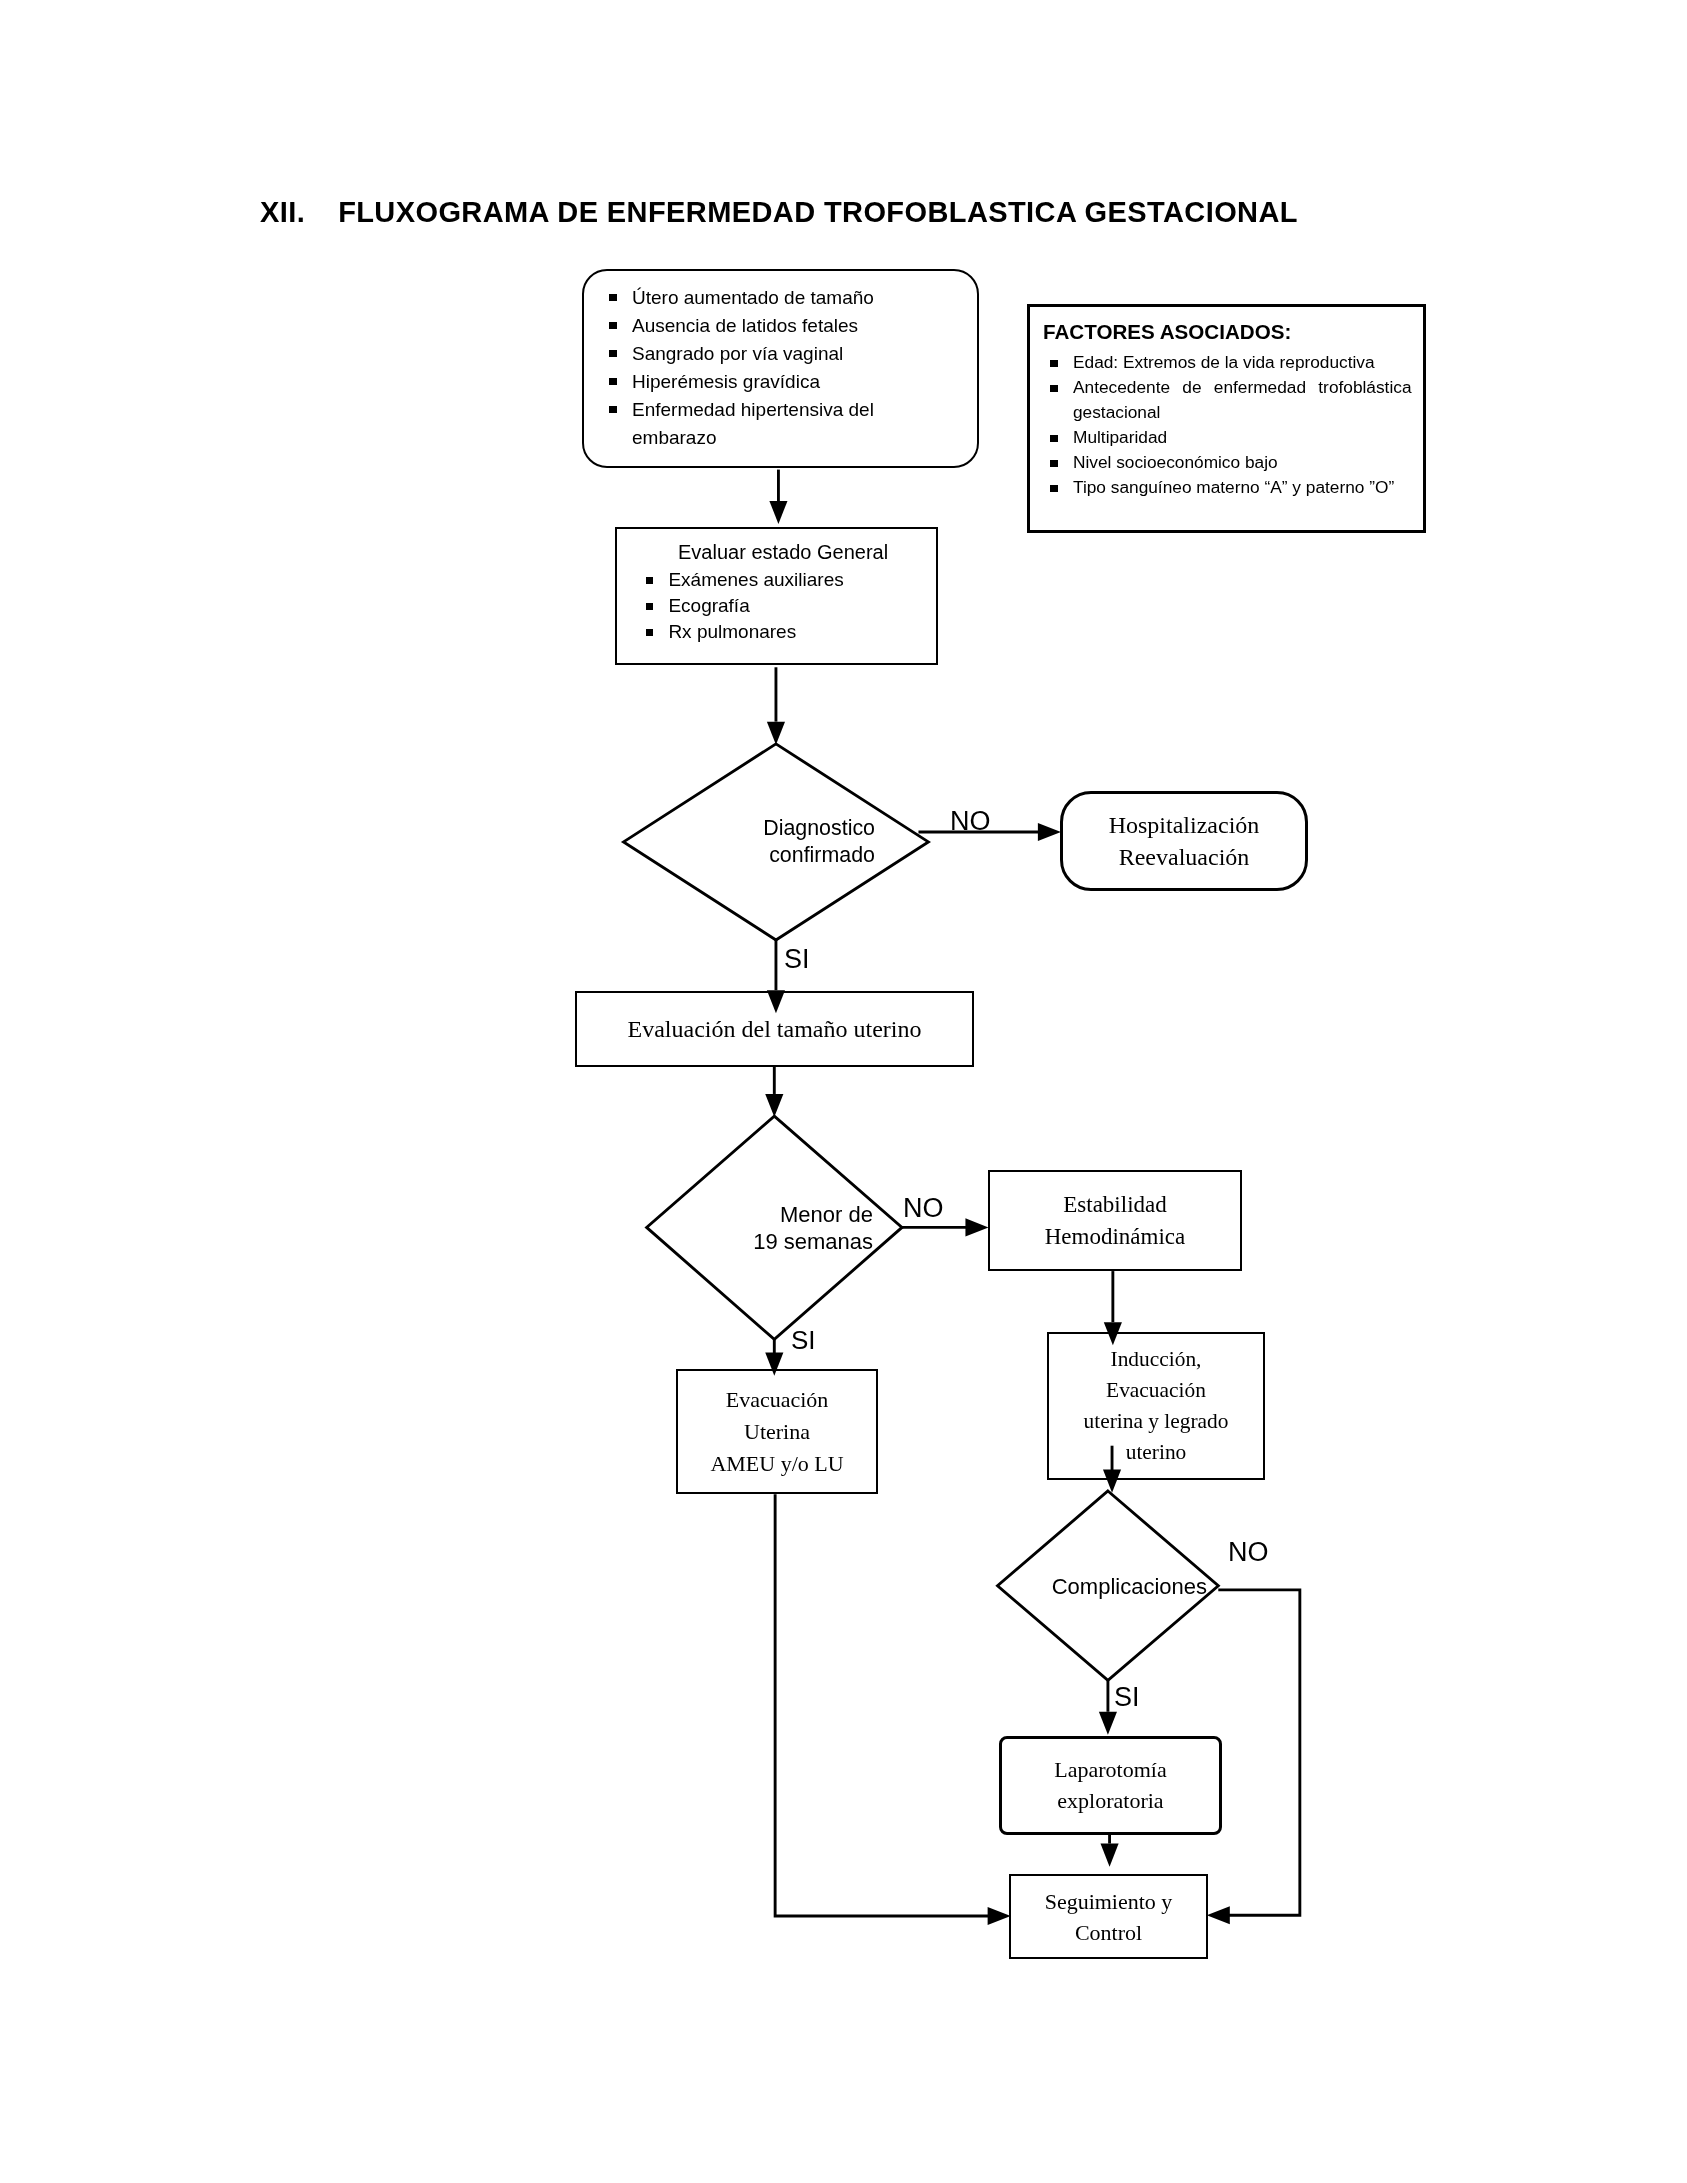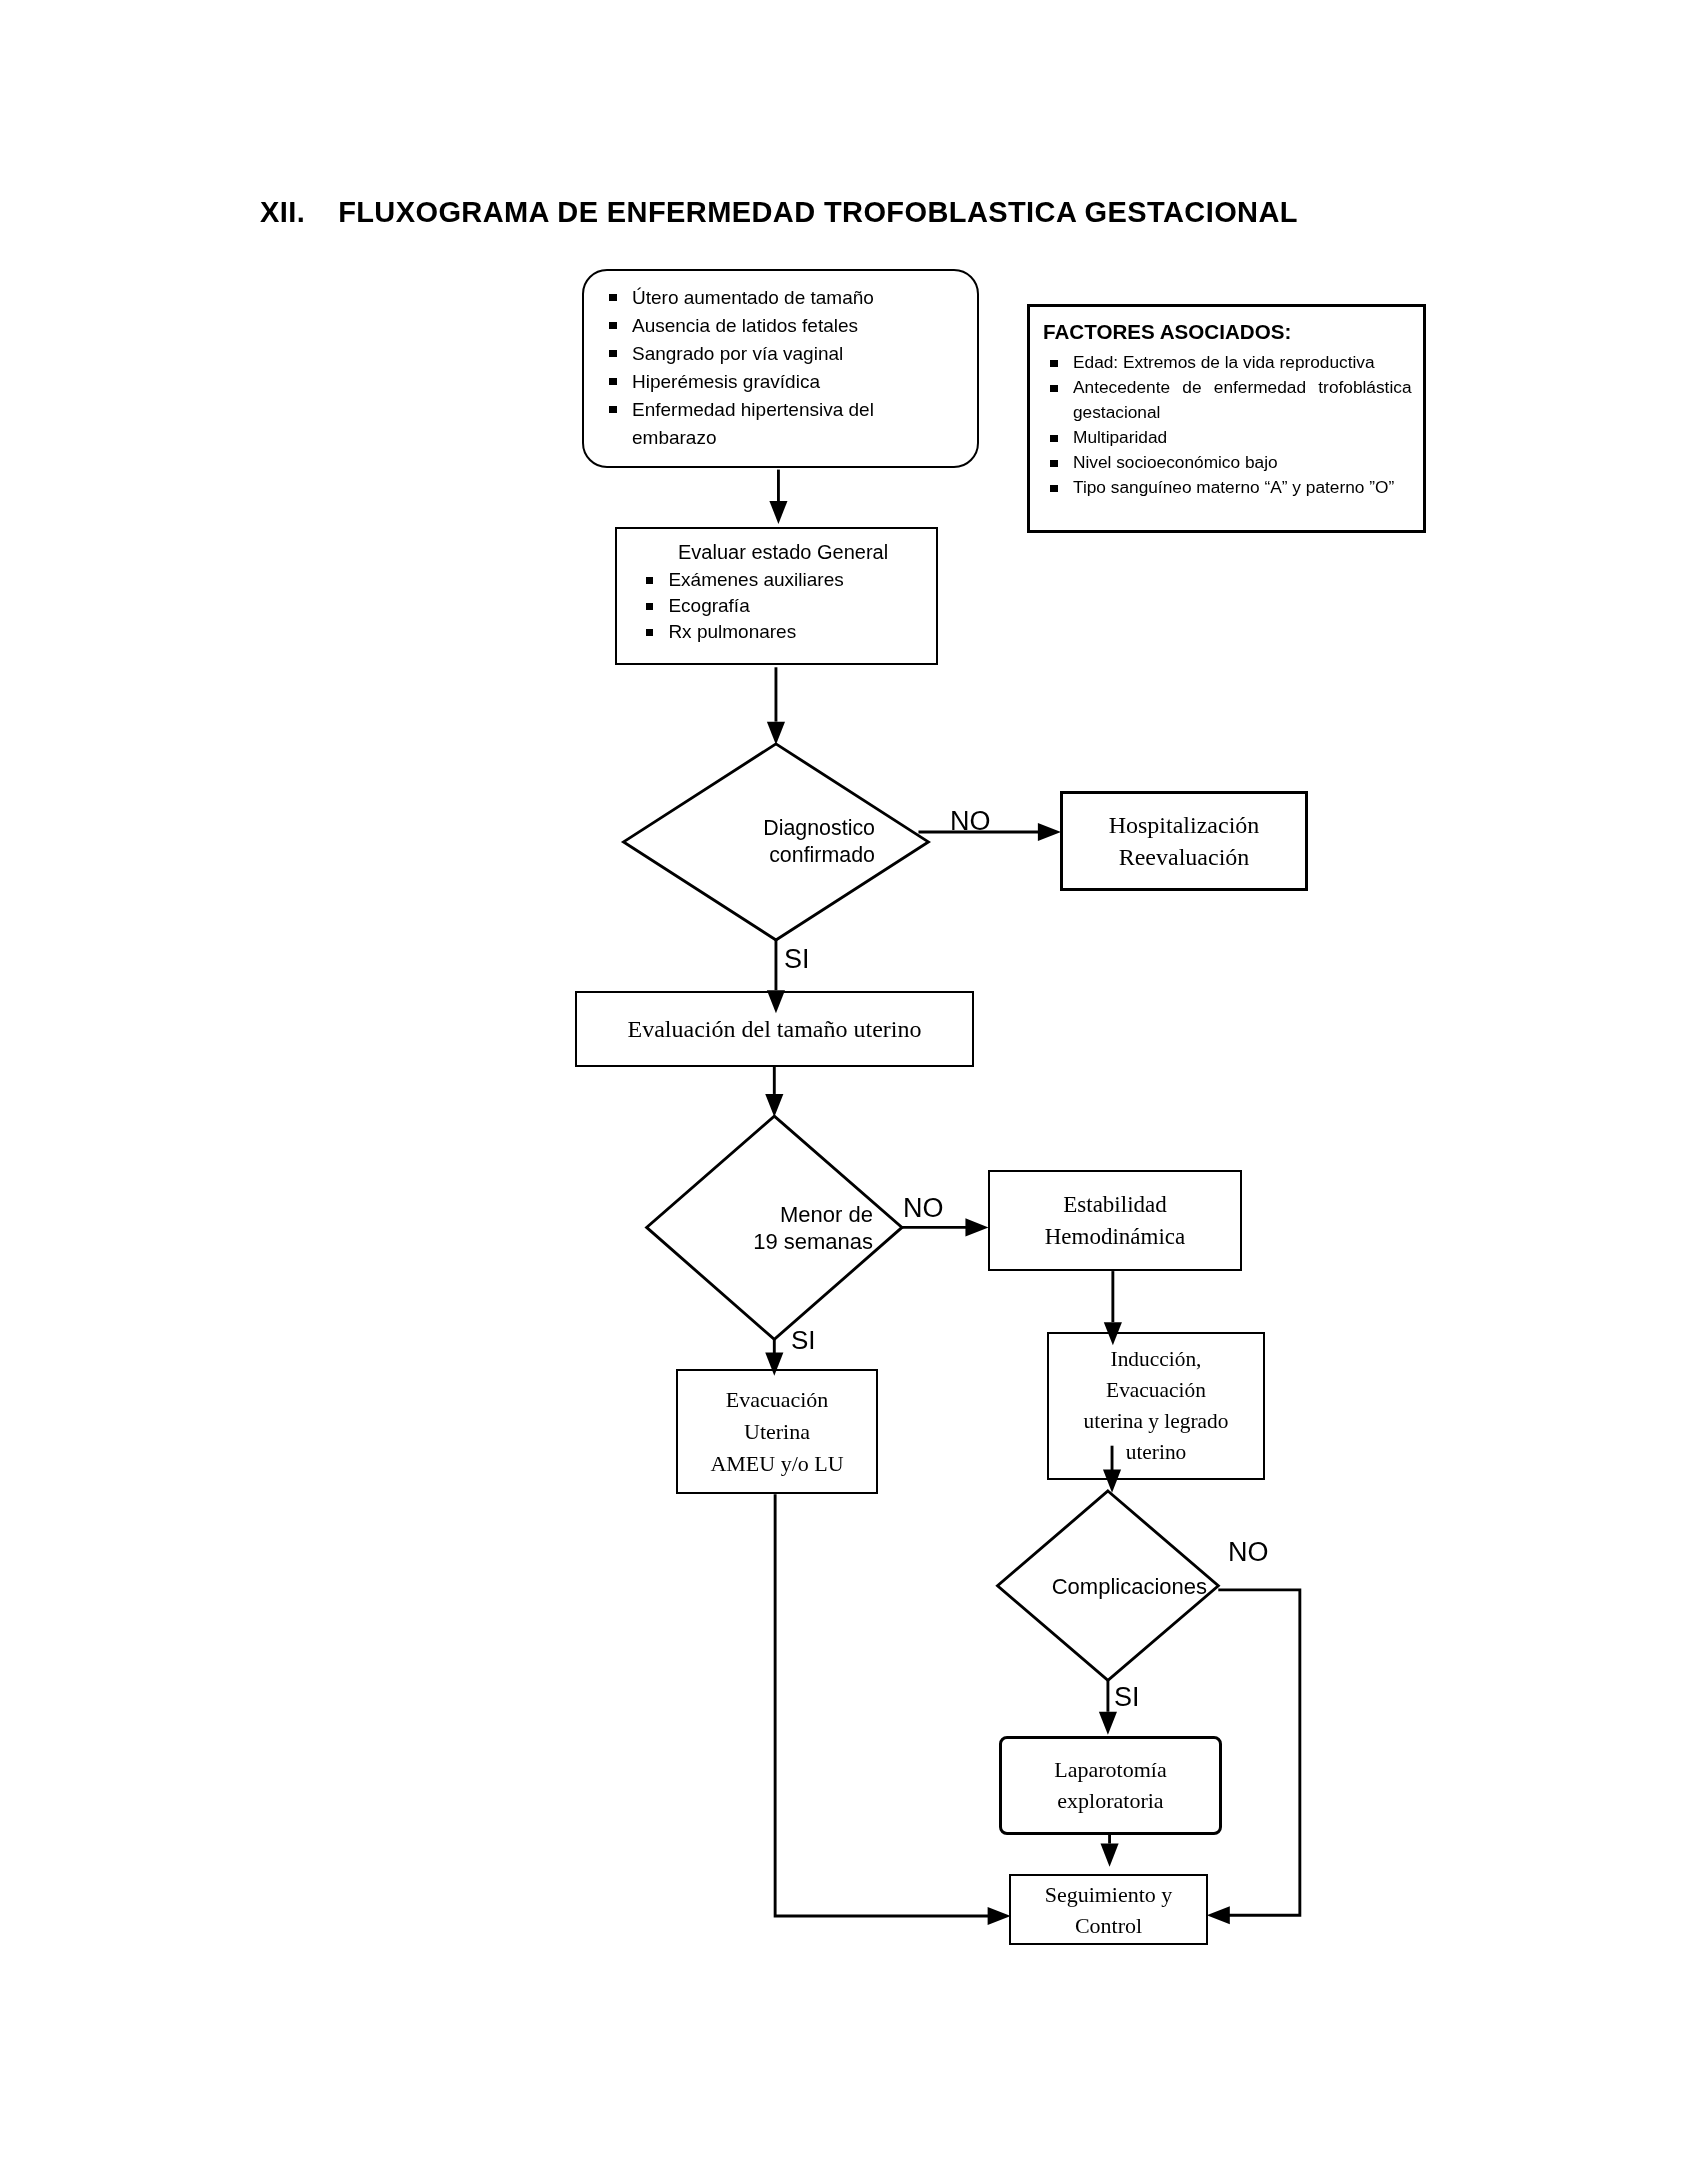--- a/index.html
+++ b/index.html
@@ -45,27 +45,27 @@
   
   .factores{left:1027px;top:304px;width:399px;height:229px;padding:11.5px 11.5px 0 13px;}
   .factores h3{margin:0 0 5px 0;font-size:20.6px;line-height:26px;}
   .factores li{font-size:17.3px;line-height:25px;text-align:justify;padding-left:28px;}
   .factores li::before{top:9px;width:6.6px;height:6.6px;}
   
   .evaluar{left:615px;top:527px;width:323px;height:138px;padding:10px 8.2px 0 21.4px;}
   .evaluar h3{margin:0 0 1.6px 0;font-size:20px;line-height:26px;font-weight:normal;text-align:center;}
   .evaluar li{font-size:19px;line-height:26px;}
   
-  .hosp  {left:1060px;top:791px;width:248px;height:100px;font-size:24px;line-height:32px;border-width:3.3px;}
+  .hosp  {left:1060px;top:791px;width:248px;height:100px;font-size:24px;line-height:32px;border-width:3.3px;border-radius:31px;}
   .evtam {left:575px;top:991px;width:399px;height:76px;font-size:24px;}
   .estab {left:988px;top:1170px;width:254px;height:101px;font-size:23px;line-height:32px;}
   .evac  {left:676px;top:1369px;width:202px;height:125px;font-size:22px;line-height:32px;}
   .induc {left:1003px;top:1332px;width:218px;height:148px;font-size:21.4px;line-height:31px;margin-left:44px;}
   .lap   {left:999px;top:1736px;width:223px;height:99px;font-size:22px;line-height:30.5px;border-radius:8px;border-width:3.3px;}
-  .seg   {left:1009px;top:1874px;width:199px;height:71px;font-size:22px;line-height:31px;}
+  .seg   {left:1009px;top:1874px;width:199px;height:85px;font-size:22px;line-height:31px;}
   
   .dlabel{
     position:absolute;transform:translate(-50%,-50%);
     text-align:right;font-size:21.4px;line-height:27px;
     white-space:pre-line;z-index:3;
   }
   .clabel{
     position:absolute;font-size:27px;z-index:3;background:transparent;
   }
   

